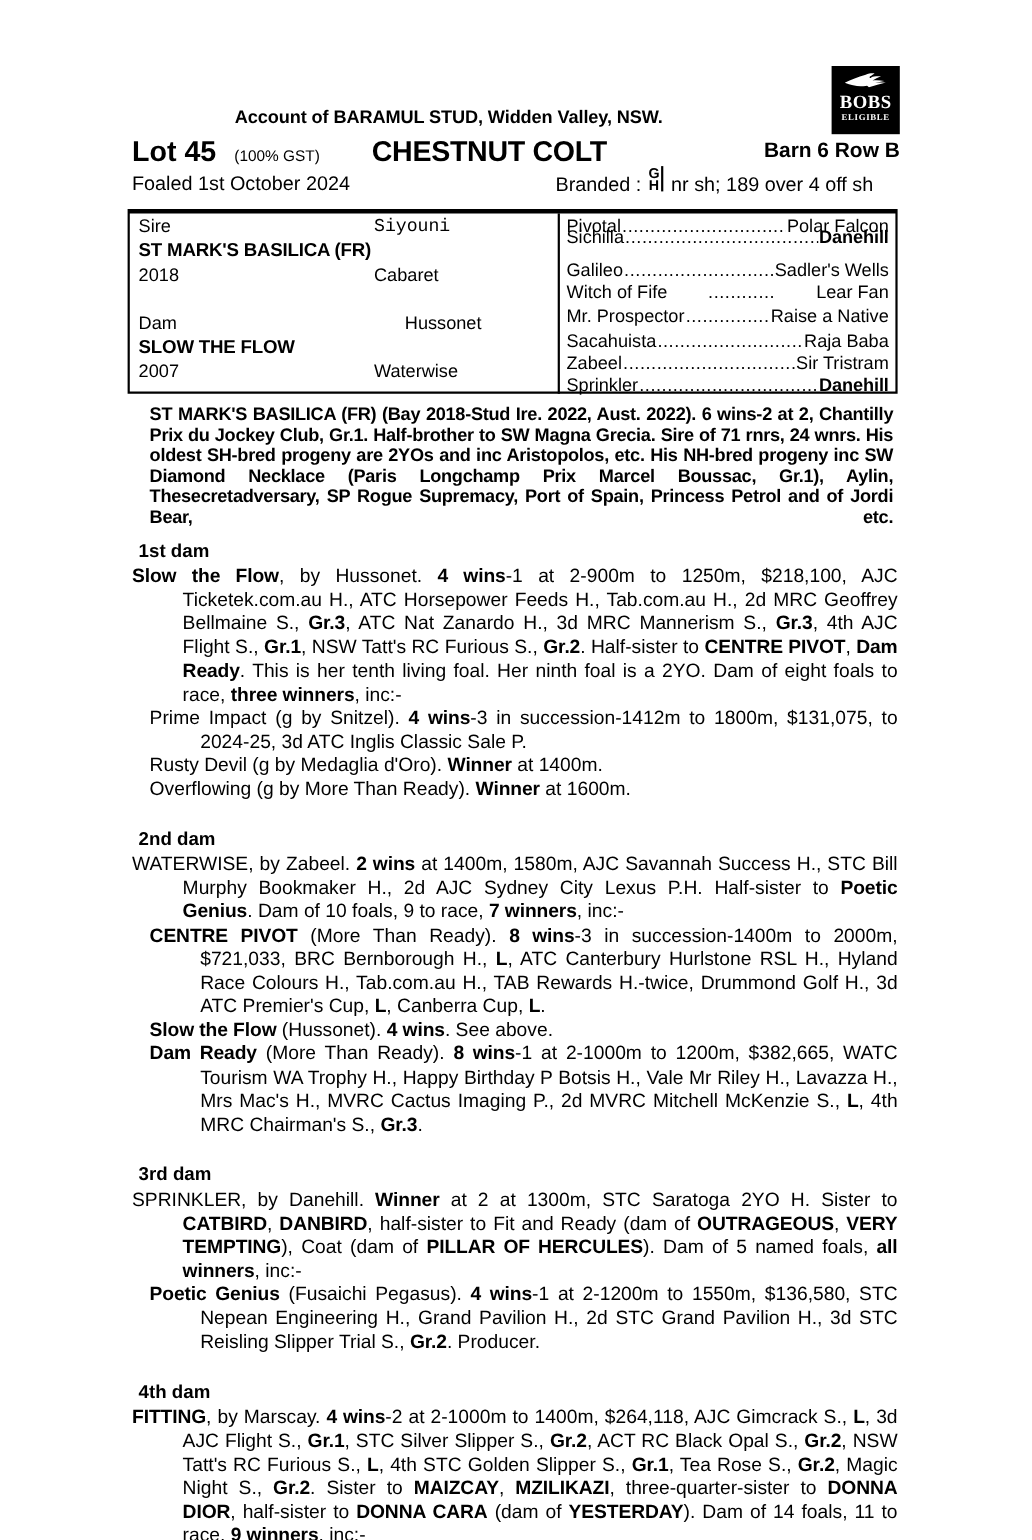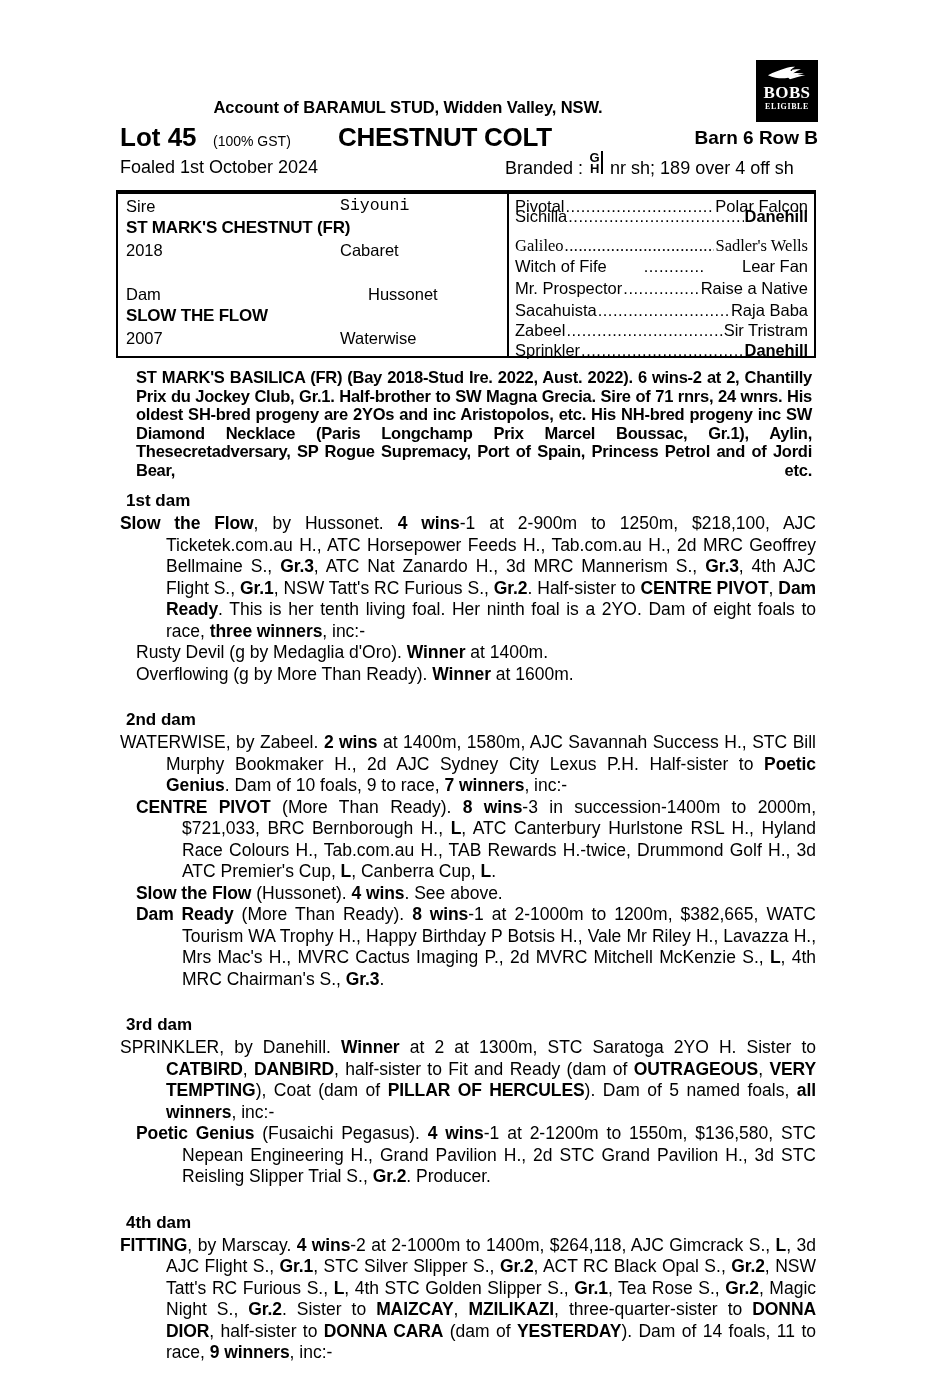--- a/index.html
+++ b/index.html
@@ -309,21 +309,21 @@
     </span>
     <span>nr sh; 189 over 4 off sh</span>
   </div>
 
   <div class="ped-table">
     <div class="ped-divider"></div>
 
     <div class="ped-left">
       <div class="ped-row" style="top:2px;">Sire</div>
       <div class="ped-col2" style="top:2px;font-family:Liberation Mono, monospace;">Siyouni</div>
-      <div class="ped-row ped-name" style="top:24px;">ST MARK'S CHESTNUT (FR)</div>
+      <div class="ped-row ped-name" style="top:24px;">ST MARK'S BASILICA (FR)</div>
       <div class="ped-row" style="top:46px;">2018</div>
       <div class="ped-col2" style="top:46px;">Cabaret</div>
 
       <div class="ped-row" style="top:90px;">Dam</div>
       <div class="ped-col2" style="top:90px;margin-left:28px;">Hussonet</div>
       <div class="ped-row ped-name" style="top:112px;">SLOW THE FLOW</div>
       <div class="ped-row" style="top:134px;">2007</div>
       <div class="ped-col2" style="top:134px;">Waterwise</div>
     </div>
 
@@ -331,21 +331,21 @@
       <div class="leader-row" style="top:2px;">
         <span class="lname">Pivotal</span>
         <span class="dots">........................................................</span>
         <span class="rname">Polar Falcon</span>
       </div>
       <div class="leader-row" style="top:12px;">
         <span class="lname">Sichilla</span>
         <span class="dots">........................................................</span>
         <span class="rname b">Danehill</span>
       </div>
-      <div class="leader-row" style="top:42px;font-family:Liberation Serif, serif;">
+      <div class="leader-row" style="top:42px;">
         <span class="lname">Galileo</span>
         <span class="dots">........................................................</span>
         <span class="rname">Sadler's Wells</span>
       </div>
       <div class="leader-row" style="top:62px;gap:36px;">
         <span class="lname">Witch of Fife</span>
         <span class="dots">........................................................</span>
         <span class="rname">Lear Fan</span>
       </div>
       <div class="leader-row" style="top:84px;">
@@ -370,20 +370,21 @@
       </div>
     </div>
   </div>
 
   <div class="sire-desc">ST MARK'S BASILICA (FR) (Bay 2018-Stud Ire. 2022, Aust. 2022). 6 wins-2 at 2, Chantilly Prix du Jockey Club, Gr.1. Half-brother to SW Magna Grecia. Sire of 71 rnrs, 24 wnrs. His oldest SH-bred progeny are 2YOs and inc Aristopolos, etc. His NH-bred progeny inc SW Diamond Necklace (Paris Longchamp Prix Marcel Boussac, Gr.1), Aylin, Thesecretadversary, SP Rogue Supremacy, Port of Spain, Princess Petrol and of Jordi Bear, etc.</div>
 
   <div class="fam" id="families" style="top:490px;">
       <div>
         <div class="dam-head">1st dam</div>
         <p class="entry"><b>Slow the Flow</b>, by Hussonet. <b>4 wins</b>-1 at 2-900m to 1250m, $218,100, AJC Ticketek.com.au H., ATC Horsepower Feeds H., Tab.com.au H., 2d MRC Geoffrey Bellmaine S., <b>Gr.3</b>, ATC Nat Zanardo H., 3d MRC Mannerism S., <b>Gr.3</b>, 4th AJC Flight S., <b>Gr.1</b>, NSW Tatt's RC Furious S., <b>Gr.2</b>. Half-sister to <b>CENTRE PIVOT</b>, <b>Dam Ready</b>. This is her tenth living foal. Her ninth foal is a 2YO. Dam of eight foals to race, <b>three winners</b>, inc:-</p>
+        <p class="entry ind2">Prime Impact (g by Snitzel). <b>4 wins</b>-3 in succession-1412m to 1800m, $131,075, to 2024-25, 3d ATC Inglis Classic Sale P.</p>
         <p class="entry ind2">Rusty Devil (g by Medaglia d'Oro). <b>Winner</b> at 1400m.</p>
         <p class="entry ind2">Overflowing (g by More Than Ready). <b>Winner</b> at 1600m.</p>
       </div>
       <div style="margin-top: 24px;">
         <div class="dam-head">2nd dam</div>
         <p class="entry">WATERWISE, by Zabeel. <b>2 wins</b> at 1400m, 1580m, AJC Savannah Success H., STC Bill Murphy Bookmaker H., 2d AJC Sydney City Lexus P.H. Half-sister to <b>Poetic Genius</b>. Dam of 10 foals, 9 to race, <b>7 winners</b>, inc:-</p>
         <p class="entry ind2"><b>CENTRE PIVOT</b> (More Than Ready). <b>8 wins</b>-3 in succession-1400m to 2000m, $721,033, BRC Bernborough H., <b>L</b>, ATC Canterbury Hurlstone RSL H., Hyland Race Colours H., Tab.com.au H., TAB Rewards H.-twice, Drummond Golf H., 3d ATC Premier's Cup, <b>L</b>, Canberra Cup, <b>L</b>.</p>
         <p class="entry ind2"><b>Slow the Flow</b> (Hussonet). <b>4 wins</b>. See above.</p>
         <p class="entry ind2"><b>Dam Ready</b> (More Than Ready). <b>8 wins</b>-1 at 2-1000m to 1200m, $382,665, WATC Tourism WA Trophy H., Happy Birthday P Botsis H., Vale Mr Riley H., Lavazza H., Mrs Mac's H., MVRC Cactus Imaging P., 2d MVRC Mitchell McKenzie S., <b>L</b>, 4th MRC Chairman's S., <b>Gr.3</b>.</p>
       </div>

